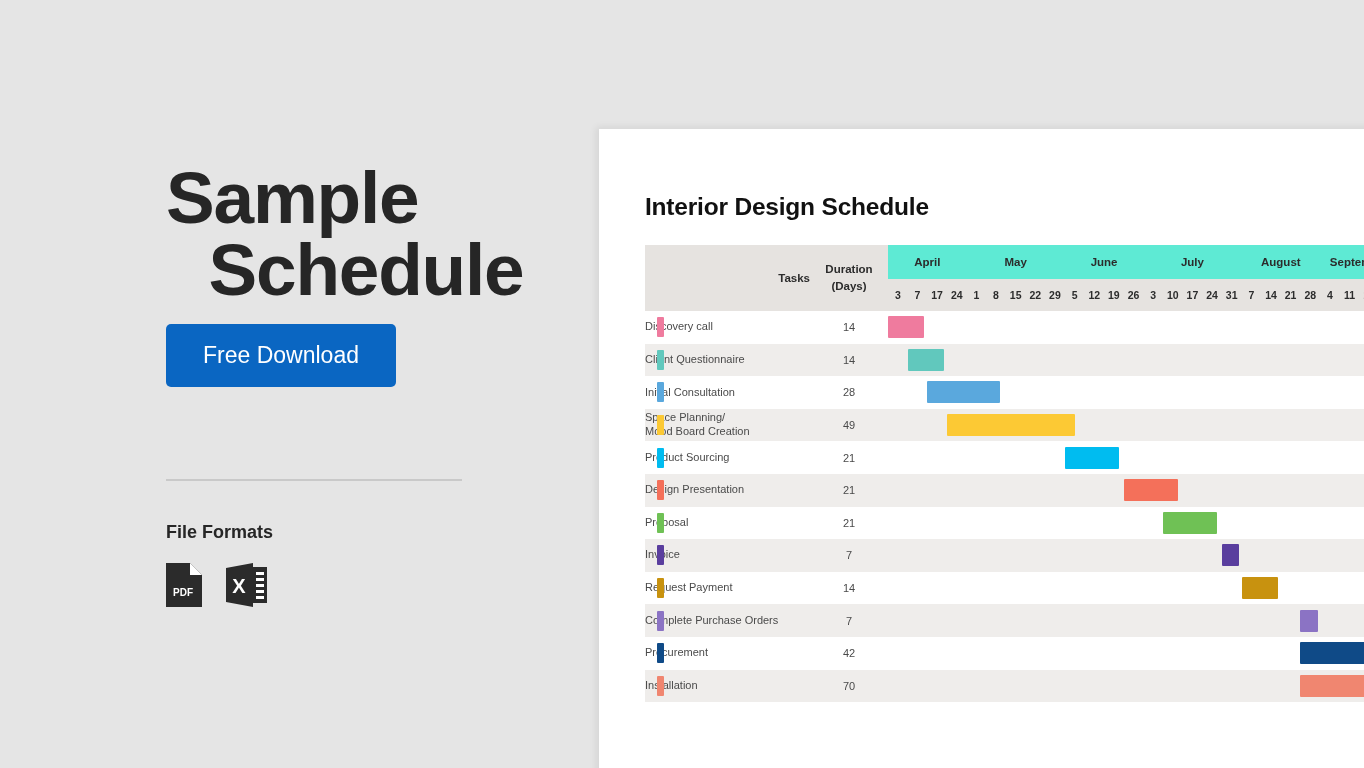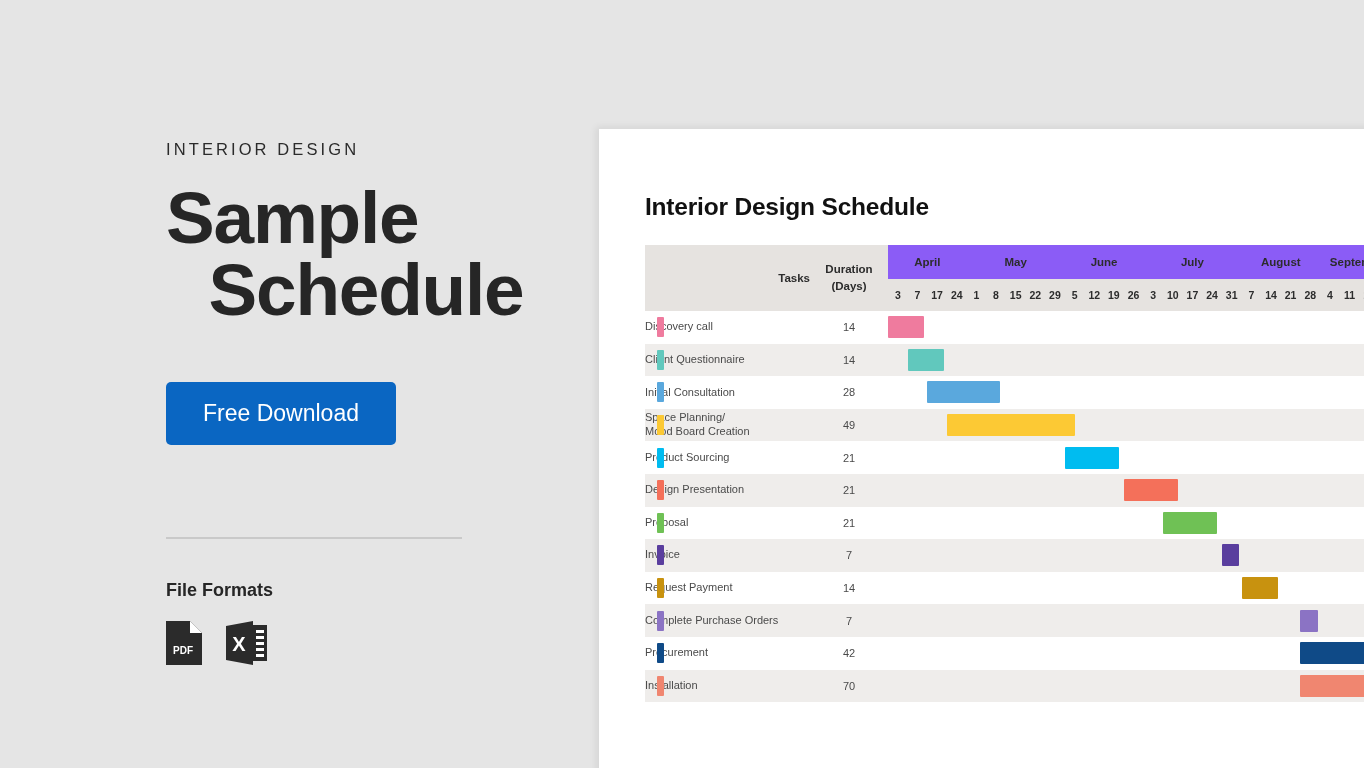--- a/index.html
+++ b/index.html
@@ -17,21 +17,21 @@
     font-size: 16.5px; letter-spacing: 3.1px; font-weight: 500;
     color: #2b2b2b; text-transform: uppercase; line-height: 1.2;
   }
   .headline {
     margin-top: 22px; font-size: 73px; font-weight: 700; line-height: 0.99;
     color: #262626; letter-spacing: -1.2px;
   }
   .headline .l2 { display: block; text-align: center; }
   .cta {
     display: inline-flex; align-items: center; justify-content: center;
-    margin-top: 56px; width: 230px; height: 63px;
+    margin-top: 17px; width: 230px; height: 63px;
     background: #0a66c2; color: #fff; border: none; border-radius: 5px;
     font-family: "Liberation Sans", sans-serif;
     font-size: 23px; font-weight: 500; cursor: pointer;
   }
   .divider {
     margin-top: 92px; width: 296px; height: 2px; background: #c9c9c9;
   }
   .formats-title {
     margin-top: 41px; font-size: 18px; font-weight: 700; color: #262626;
   }
@@ -56,21 +56,21 @@
 
   .hdr-cell {
     background: #e6e3e0; color: #2c2c2c;
     font-size: 11.5px; font-weight: 700; text-align: center;
     vertical-align: middle; height: 66px;
     border-right: 1px solid #f4f2f0;
   }
   .hdr-tasks { text-align: right; padding-left: 28px; width: 165px; }
   .hdr-duration { width: 78px; line-height: 1.45; }
   .hdr-month {
-    background: #8b5cf6; color: #2c2c2c; font-size: 11.5px; font-weight: 700;
+    background: #5eead4; color: #2c2c2c; font-size: 11.5px; font-weight: 700;
     text-align: center; height: 34px; border-right: 1px solid #f4f2f0;
   }
   .hdr-day {
     background: #e6e3e0; color: #2c2c2c; font-size: 10.5px; font-weight: 700;
     text-align: center; height: 32px; width: 18.5px;
     border-right: 1px solid #f4f2f0;
   }
 
   .trow { height: 32.6px; }
   .trow.odd  td { background: #ffffff; }
@@ -98,21 +98,20 @@
     position: absolute; left: 0; top: 50%; transform: translateY(-50%);
     height: 22px; border-radius: 1px; z-index: 2;
   }
 </style>
 </head>
 <body>
 
 <div class="page">
 
   <div class="promo">
-    <div class="eyebrow">INTERIOR DESIGN</div>
     <div class="headline">
       <span>Sample</span>
       <span class="l2">Schedule</span>
     </div>
     <button class="cta">Free Download</button>
     <div class="divider"></div>
     <div class="formats-title">File Formats</div>
     <div class="format-icons">
       <span>
         <svg width="36" height="44" viewBox="0 0 36 44">

